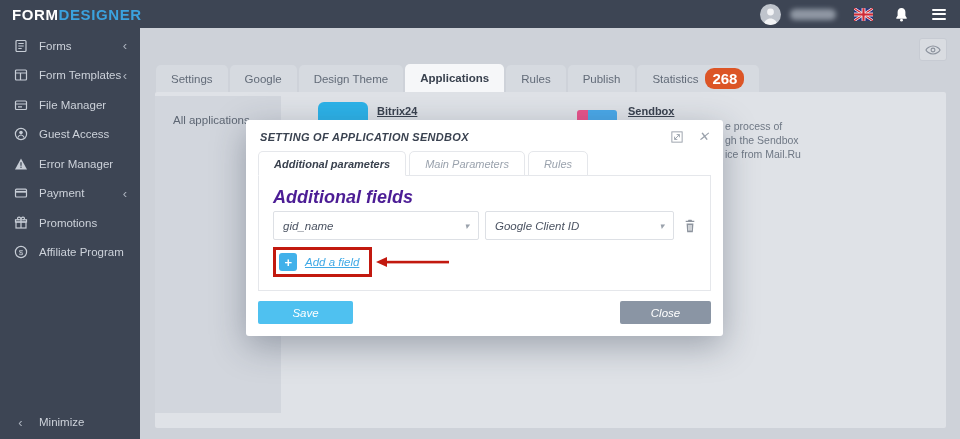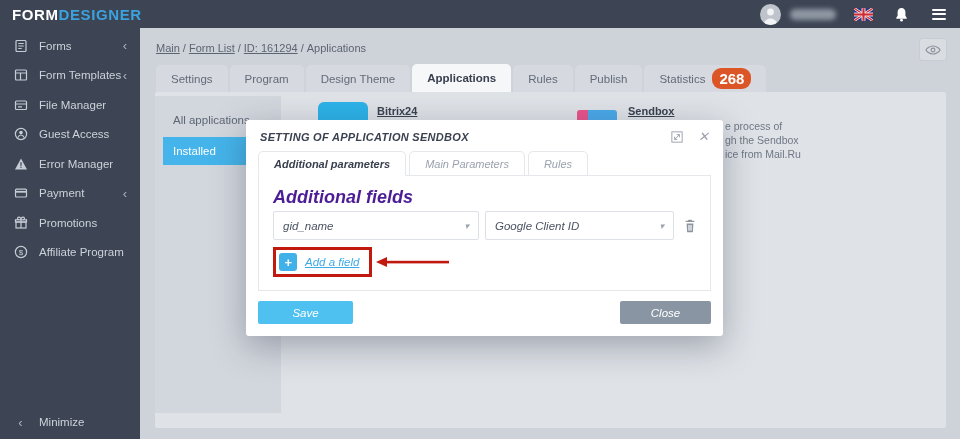--- a/index.html
+++ b/index.html
@@ -241,37 +241,34 @@
     </div>
   </nav>
   <div class="minimize">
     <span class="chevg">‹</span>
     <span class="lbl">Minimize</span>
   </div>
 </aside>
 
 <main class="main">
 
-  <div class="breadcrumb">
-    <a>Main</a><span class="crumb-sep">/</span><a>Form List</a><span class="crumb-sep">/</span><a>ID: 161294</a><span class="crumb-sep">/</span><span>Applications</span>
-  </div>
 
   <div class="eye-btn">
     <svg width="16" height="10" viewBox="0 0 20 12">
       <path d="M10 1C5.4 1 2 4.4 1.2 6 2 7.6 5.4 11 10 11s8-3.4 8.8-5C18 4.4 14.6 1 10 1z" fill="none" stroke="#8a919c" stroke-width="1.4"></path>
       <circle cx="10" cy="6" r="2.4" fill="none" stroke="#8a919c" stroke-width="1.4"></circle>
     </svg>
   </div>
 
   <div class="tabs">
     <div class="tab">
         <span>Settings</span>
       </div>
     <div class="tab">
-        <span>Program</span>
+        <span>Google</span>
       </div>
     <div class="tab">
         <span>Design Theme</span>
       </div>
     <div class="tab active">
         <span>Applications</span>
       </div>
     <div class="tab">
         <span>Rules</span>
       </div>
@@ -281,23 +278,20 @@
     <div class="tab">
       <span>Statistics</span>
       <span class="badge">268</span>
     </div>
   </div>
 
   <div class="card">
     <div class="apps-panel">
       <div class="panel-item all">
         <span>All applications</span>
-      </div>
-      <div class="panel-item installed">
-        <span>Installed</span>
       </div>
     </div>
 
     <div class="bitrix-logo"></div>
     <a class="app-name bitrix-name">Bitrix24</a>
 
     <div class="sendbox-logo">
       <span class="lg-pink"></span>
       <span class="lg-blue"></span>
     </div>

